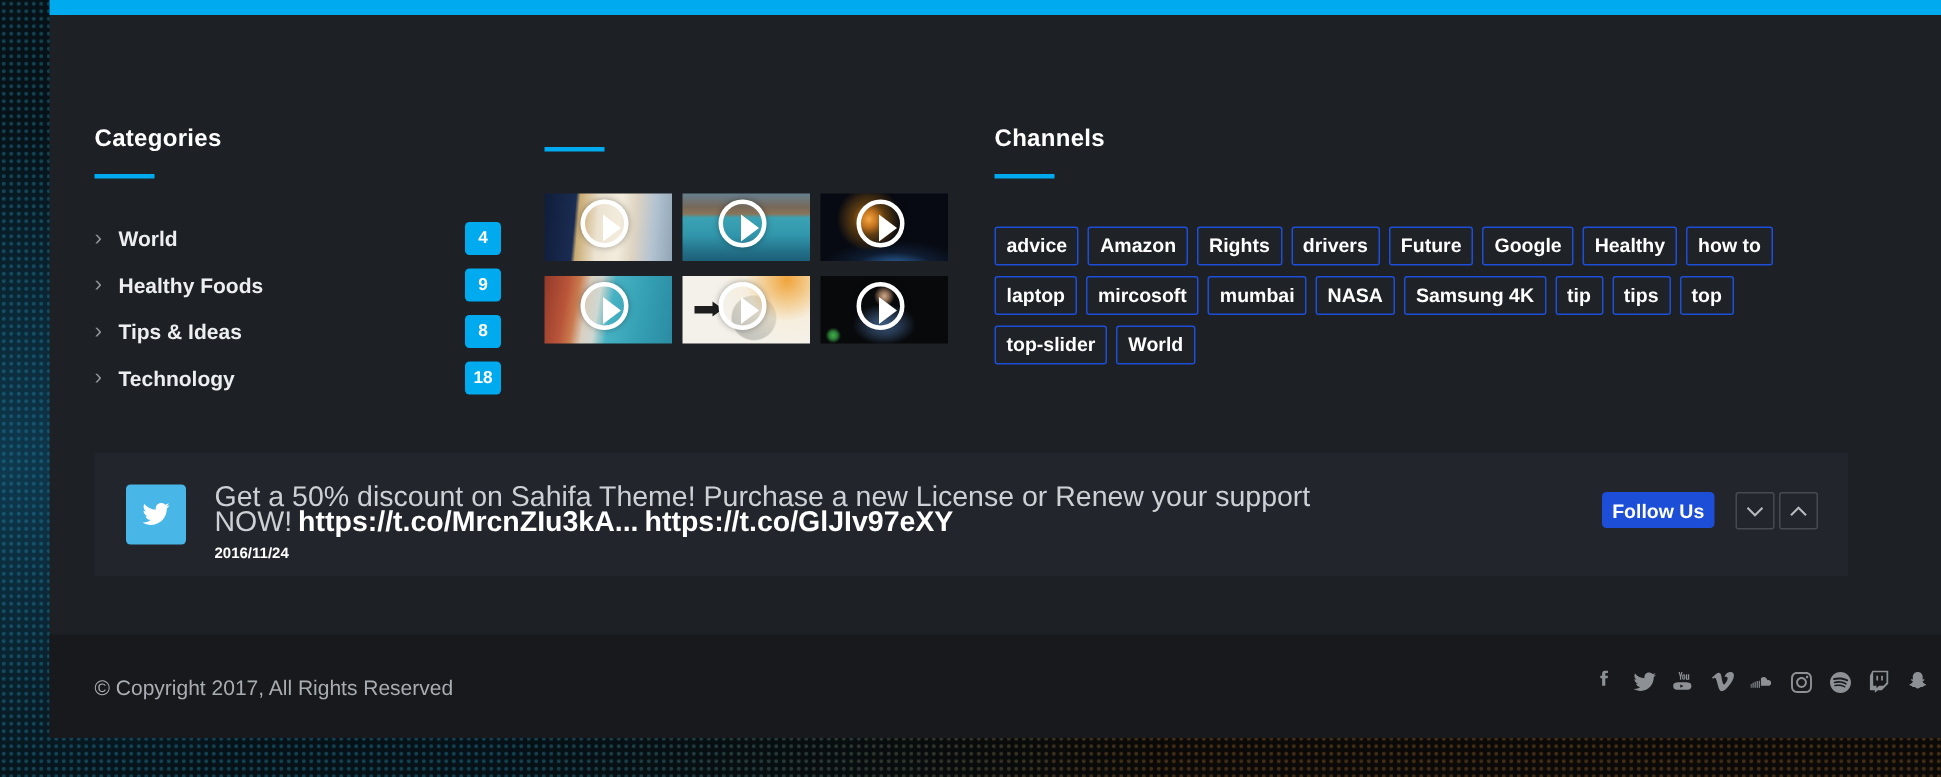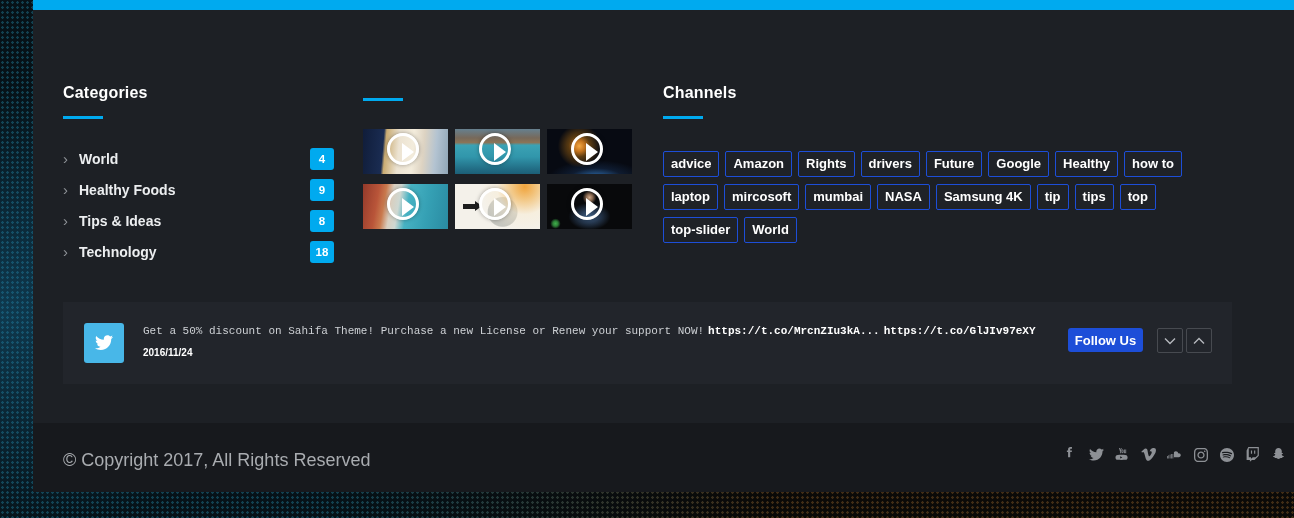--- a/index.html
+++ b/index.html
@@ -85,38 +85,38 @@
     color:#ffffff; font-size:13px; font-weight:bold; cursor:pointer; white-space:nowrap;
   }
 
   
   .tweetbar { position:absolute; left:30px; top:302px; width:1169px; height:82px; background:#22252b; }
   .tw-avatar {
     position:absolute; left:21px; top:21px; width:40px; height:40px;
     background:#48b7e8; border-radius:3px; display:flex; align-items:center; justify-content:center; cursor:pointer;
   }
   .tw-text { position:absolute; left:80px; top:21px; width:900px; }
-  .tw-line1 { font-size:11px; color:#cdd0d4; line-height:17px;font-family:Liberation Mono, monospace; }
+  .tw-line1 { font-size:19px; color:#cdd0d4; line-height:17px; }
   .tw-line1 .lnk { color:#ffffff; font-weight:bold; margin-left:4px; cursor:pointer; }
   .tw-date { margin-top:7px; font-size:10px; font-weight:bold; color:#ffffff; }
   .follow-btn {
     position:absolute; left:1005px; top:26px; width:75px; height:24px;
     background:#1d4ed8; border:none; border-radius:3px;
     color:#fff; font-size:13px; font-weight:bold; font-family:inherit; cursor:pointer;
   }
   .nav-btn {
     position:absolute; top:26px; width:26px; height:25px;
     background:transparent; border:1px solid #474a50; border-radius:2px;
     display:flex; align-items:center; justify-content:center; cursor:pointer;
   }
   .nav-down { left:1094px; } .nav-up { left:1123px; }
 
   
   .bottombar { position:absolute; left:0; top:423px; width:100%; height:69px; background:#17191d; }
-  .copyright { position:absolute; left:30px; top:27px; color:#a9acb0; font-size:18px; }
+  .copyright { position:absolute; left:30px; top:27px; color:#a9acb0; font-size:14px; }
   .socials { position:absolute; right:34px; top:24px; display:flex; align-items:center; gap:11px; }
   .soc { width:15px; height:15px; display:flex; align-items:center; justify-content:center; cursor:pointer; }
   .soc svg { fill:#8d9095; }
 </style>
 </head>
 <body>
 
 <div class="bg-teal"></div>
 
 <div class="footer">

